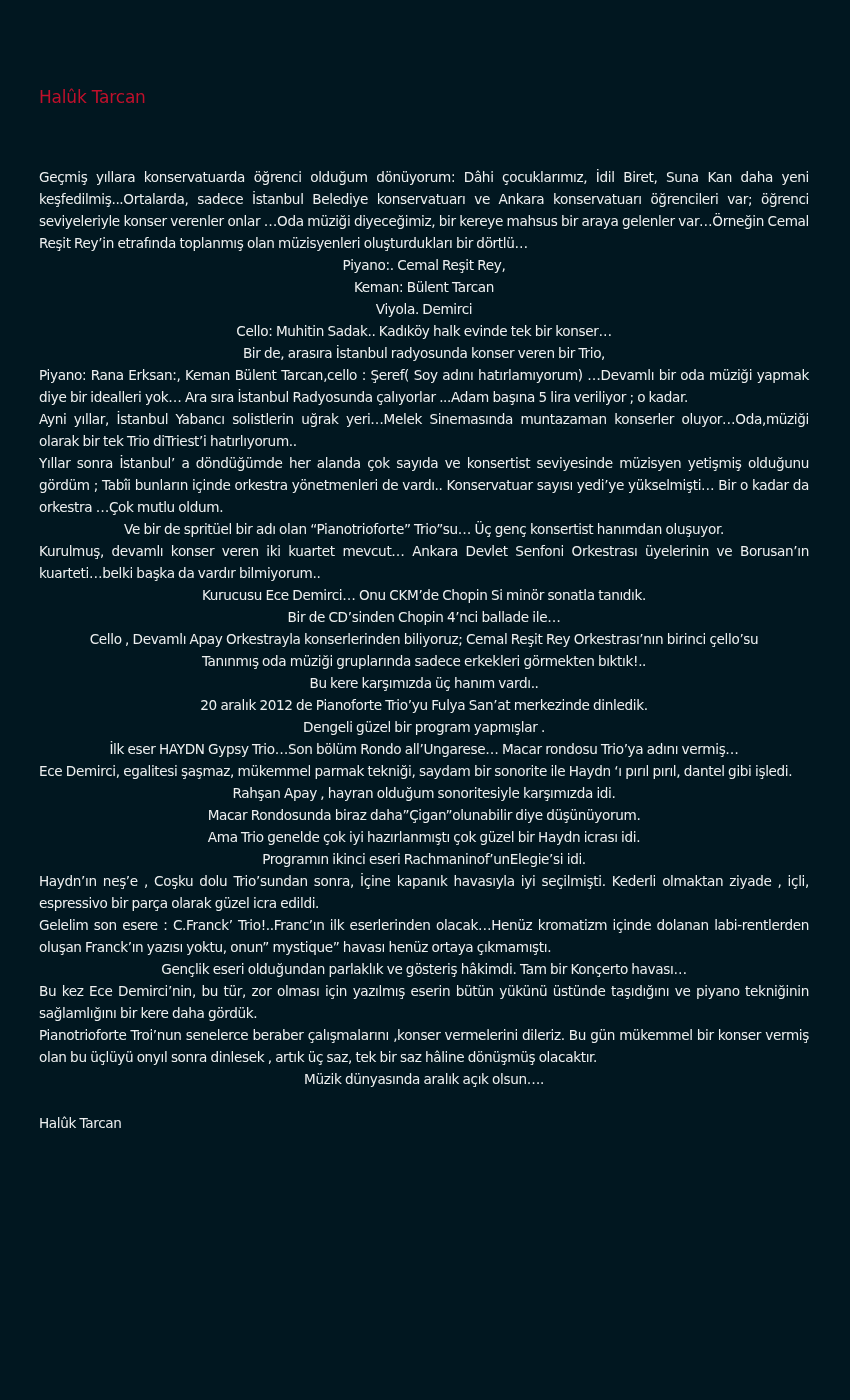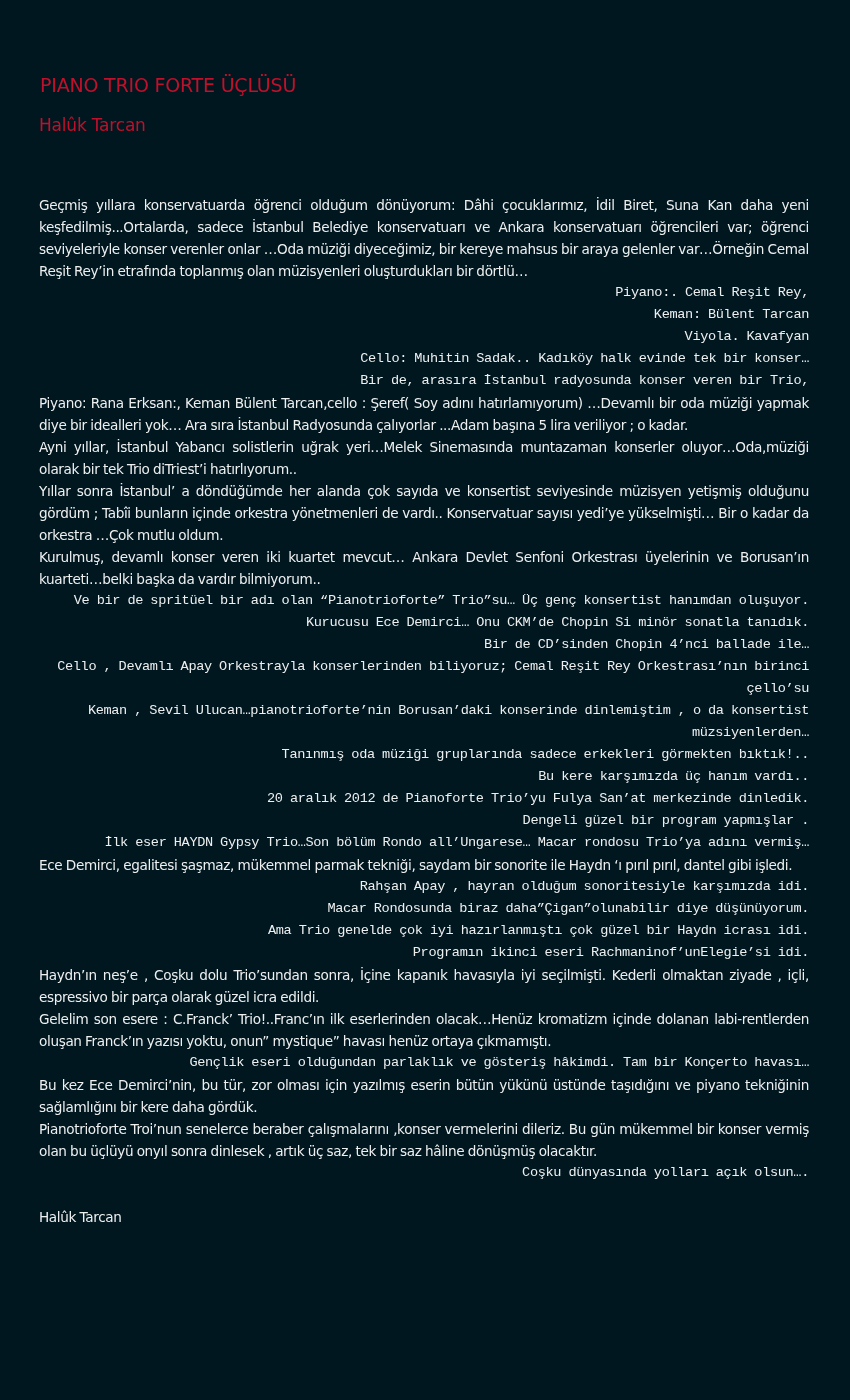--- a/index.html
+++ b/index.html
@@ -50,71 +50,68 @@
       font-size: 13.6px;
       line-height: 22px;
       letter-spacing: -0.35px;
       word-spacing: -0.5px;
     }
     .para {
       margin: 0;
       text-align: justify;
     }
     .para.left {
-      text-align: right;
-      font-family: Liberation Mono, monospace;
+      text-align: center;
     }
     .spacer {
       height: 22px;
     }
     .signature {
       margin: 0;
       color: #eef0f0;
       font-size: 13.6px;
       line-height: 22px;
       letter-spacing: -0.35px;
     }
   </style>
 </head>
 <body>
 
 <div class="page">
   <div class="article">
-    <h1 class="title">PIANO TRIO FORTE ÜÇLÜSÜ</h1>
     <div class="byline">Halûk Tarcan</div>
 
     <div class="body">
       <p class="para">Geçmiş yıllara konservatuarda öğrenci olduğum dönüyorum: Dâhi çocuklarımız, İdil Biret, Suna Kan daha yeni keşfedilmiş...Ortalarda, sadece İstanbul Belediye konservatuarı ve Ankara konservatuarı öğrencileri var; öğrenci seviyeleriyle konser verenler onlar …Oda müziği diyeceğimiz, bir kereye mahsus bir araya gelenler var…Örneğin Cemal Reşit Rey’in etrafında toplanmış olan müzisyenleri oluşturdukları bir dörtlü…</p>
       <p class="para left">Piyano:. Cemal Reşit Rey,</p>
       <p class="para left">Keman: Bülent Tarcan</p>
-      <p class="para left">Viyola. Kavafyan</p>
+      <p class="para left">Viyola. Demirci</p>
       <p class="para left">Cello: Muhitin Sadak.. Kadıköy halk evinde tek bir konser…</p>
       <p class="para left">Bir de, arasıra İstanbul radyosunda konser veren bir Trio,</p>
       <p class="para">Piyano: Rana Erksan:, Keman Bülent Tarcan,cello : Şeref( Soy adını hatırlamıyorum) …Devamlı bir oda müziği yapmak diye bir idealleri yok… Ara sıra İstanbul Radyosunda çalıyorlar ...Adam başına 5 lira veriliyor ; o kadar.</p>
       <p class="para">Ayni yıllar, İstanbul Yabancı solistlerin uğrak yeri…Melek Sinemasında muntazaman konserler oluyor…Oda,müziği olarak bir tek Trio diTriest’i hatırlıyorum..</p>
       <p class="para">Yıllar sonra İstanbul’ a döndüğümde her alanda çok sayıda ve konsertist seviyesinde müzisyen yetişmiş olduğunu gördüm ; Tabîi bunların içinde orkestra yönetmenleri de vardı.. Konservatuar sayısı yedi’ye yükselmişti… Bir o kadar da orkestra …Çok mutlu oldum.</p>
+      <p class="para left">Ve bir de spritüel bir adı olan “Pianotrioforte” Trio”su… Üç genç konsertist hanımdan oluşuyor.</p>
       <p class="para">Kurulmuş, devamlı konser veren iki kuartet mevcut… Ankara Devlet Senfoni Orkestrası üyelerinin ve Borusan’ın kuarteti…belki başka da vardır bilmiyorum..</p>
-      <p class="para left">Ve bir de spritüel bir adı olan “Pianotrioforte” Trio”su… Üç genç konsertist hanımdan oluşuyor.</p>
       <p class="para left">Kurucusu Ece Demirci… Onu CKM’de Chopin Si minör sonatla tanıdık.</p>
       <p class="para left">Bir de CD’sinden Chopin 4’nci ballade ile…</p>
       <p class="para left">Cello , Devamlı Apay Orkestrayla konserlerinden biliyoruz; Cemal Reşit Rey Orkestrası’nın birinci çello’su</p>
-      <p class="para left">Keman , Sevil Ulucan…pianotrioforte’nin Borusan’daki konserinde dinlemiştim , o da konsertist müzsiyenlerden…</p>
       <p class="para left">Tanınmış oda müziği gruplarında sadece erkekleri görmekten bıktık!..</p>
       <p class="para left">Bu kere karşımızda üç hanım vardı..</p>
       <p class="para left">20 aralık 2012 de Pianoforte Trio’yu Fulya San’at merkezinde dinledik.</p>
       <p class="para left">Dengeli güzel bir program yapmışlar .</p>
       <p class="para left">İlk eser HAYDN Gypsy Trio…Son bölüm Rondo all’Ungarese… Macar rondosu Trio’ya adını vermiş…</p>
       <p class="para">Ece Demirci, egalitesi şaşmaz, mükemmel parmak tekniği, saydam bir sonorite ile Haydn ‘ı pırıl pırıl, dantel gibi işledi.</p>
       <p class="para left">Rahşan Apay , hayran olduğum sonoritesiyle karşımızda idi.</p>
       <p class="para left">Macar Rondosunda biraz daha”Çigan”olunabilir diye düşünüyorum.</p>
       <p class="para left">Ama Trio genelde çok iyi hazırlanmıştı çok güzel bir Haydn icrası idi.</p>
       <p class="para left">Programın ikinci eseri Rachmaninof’unElegie’si idi.</p>
       <p class="para">Haydn’ın neş’e , Coşku dolu Trio’sundan sonra, İçine kapanık havasıyla iyi seçilmişti. Kederli olmaktan ziyade , içli, espressivo bir parça olarak güzel icra edildi.</p>
       <p class="para">Gelelim son esere : C.Franck’ Trio!..Franc’ın ilk eserlerinden olacak…Henüz kromatizm içinde dolanan labi-rentlerden oluşan Franck’ın yazısı yoktu, onun” mystique” havası henüz ortaya çıkmamıştı.</p>
       <p class="para left">Gençlik eseri olduğundan parlaklık ve gösteriş hâkimdi. Tam bir Konçerto havası…</p>
       <p class="para">Bu kez Ece Demirci’nin, bu tür, zor olması için yazılmış eserin bütün yükünü üstünde taşıdığını ve piyano tekniğinin sağlamlığını bir kere daha gördük.</p>
       <p class="para">Pianotrioforte Troi’nun senelerce beraber çalışmalarını ,konser vermelerini dileriz. Bu gün mükemmel bir konser vermiş olan bu üçlüyü onyıl sonra dinlesek , artık üç saz, tek bir saz hâline dönüşmüş olacaktır.</p>
-      <p class="para left">Coşku dünyasında yolları açık olsun….</p>
+      <p class="para left">Müzik dünyasında aralık açık olsun….</p>
       <div class="spacer"></div>
       <p class="signature">Halûk Tarcan</p>
     </div>
   </div>
 </div>
 
 </body></html>

